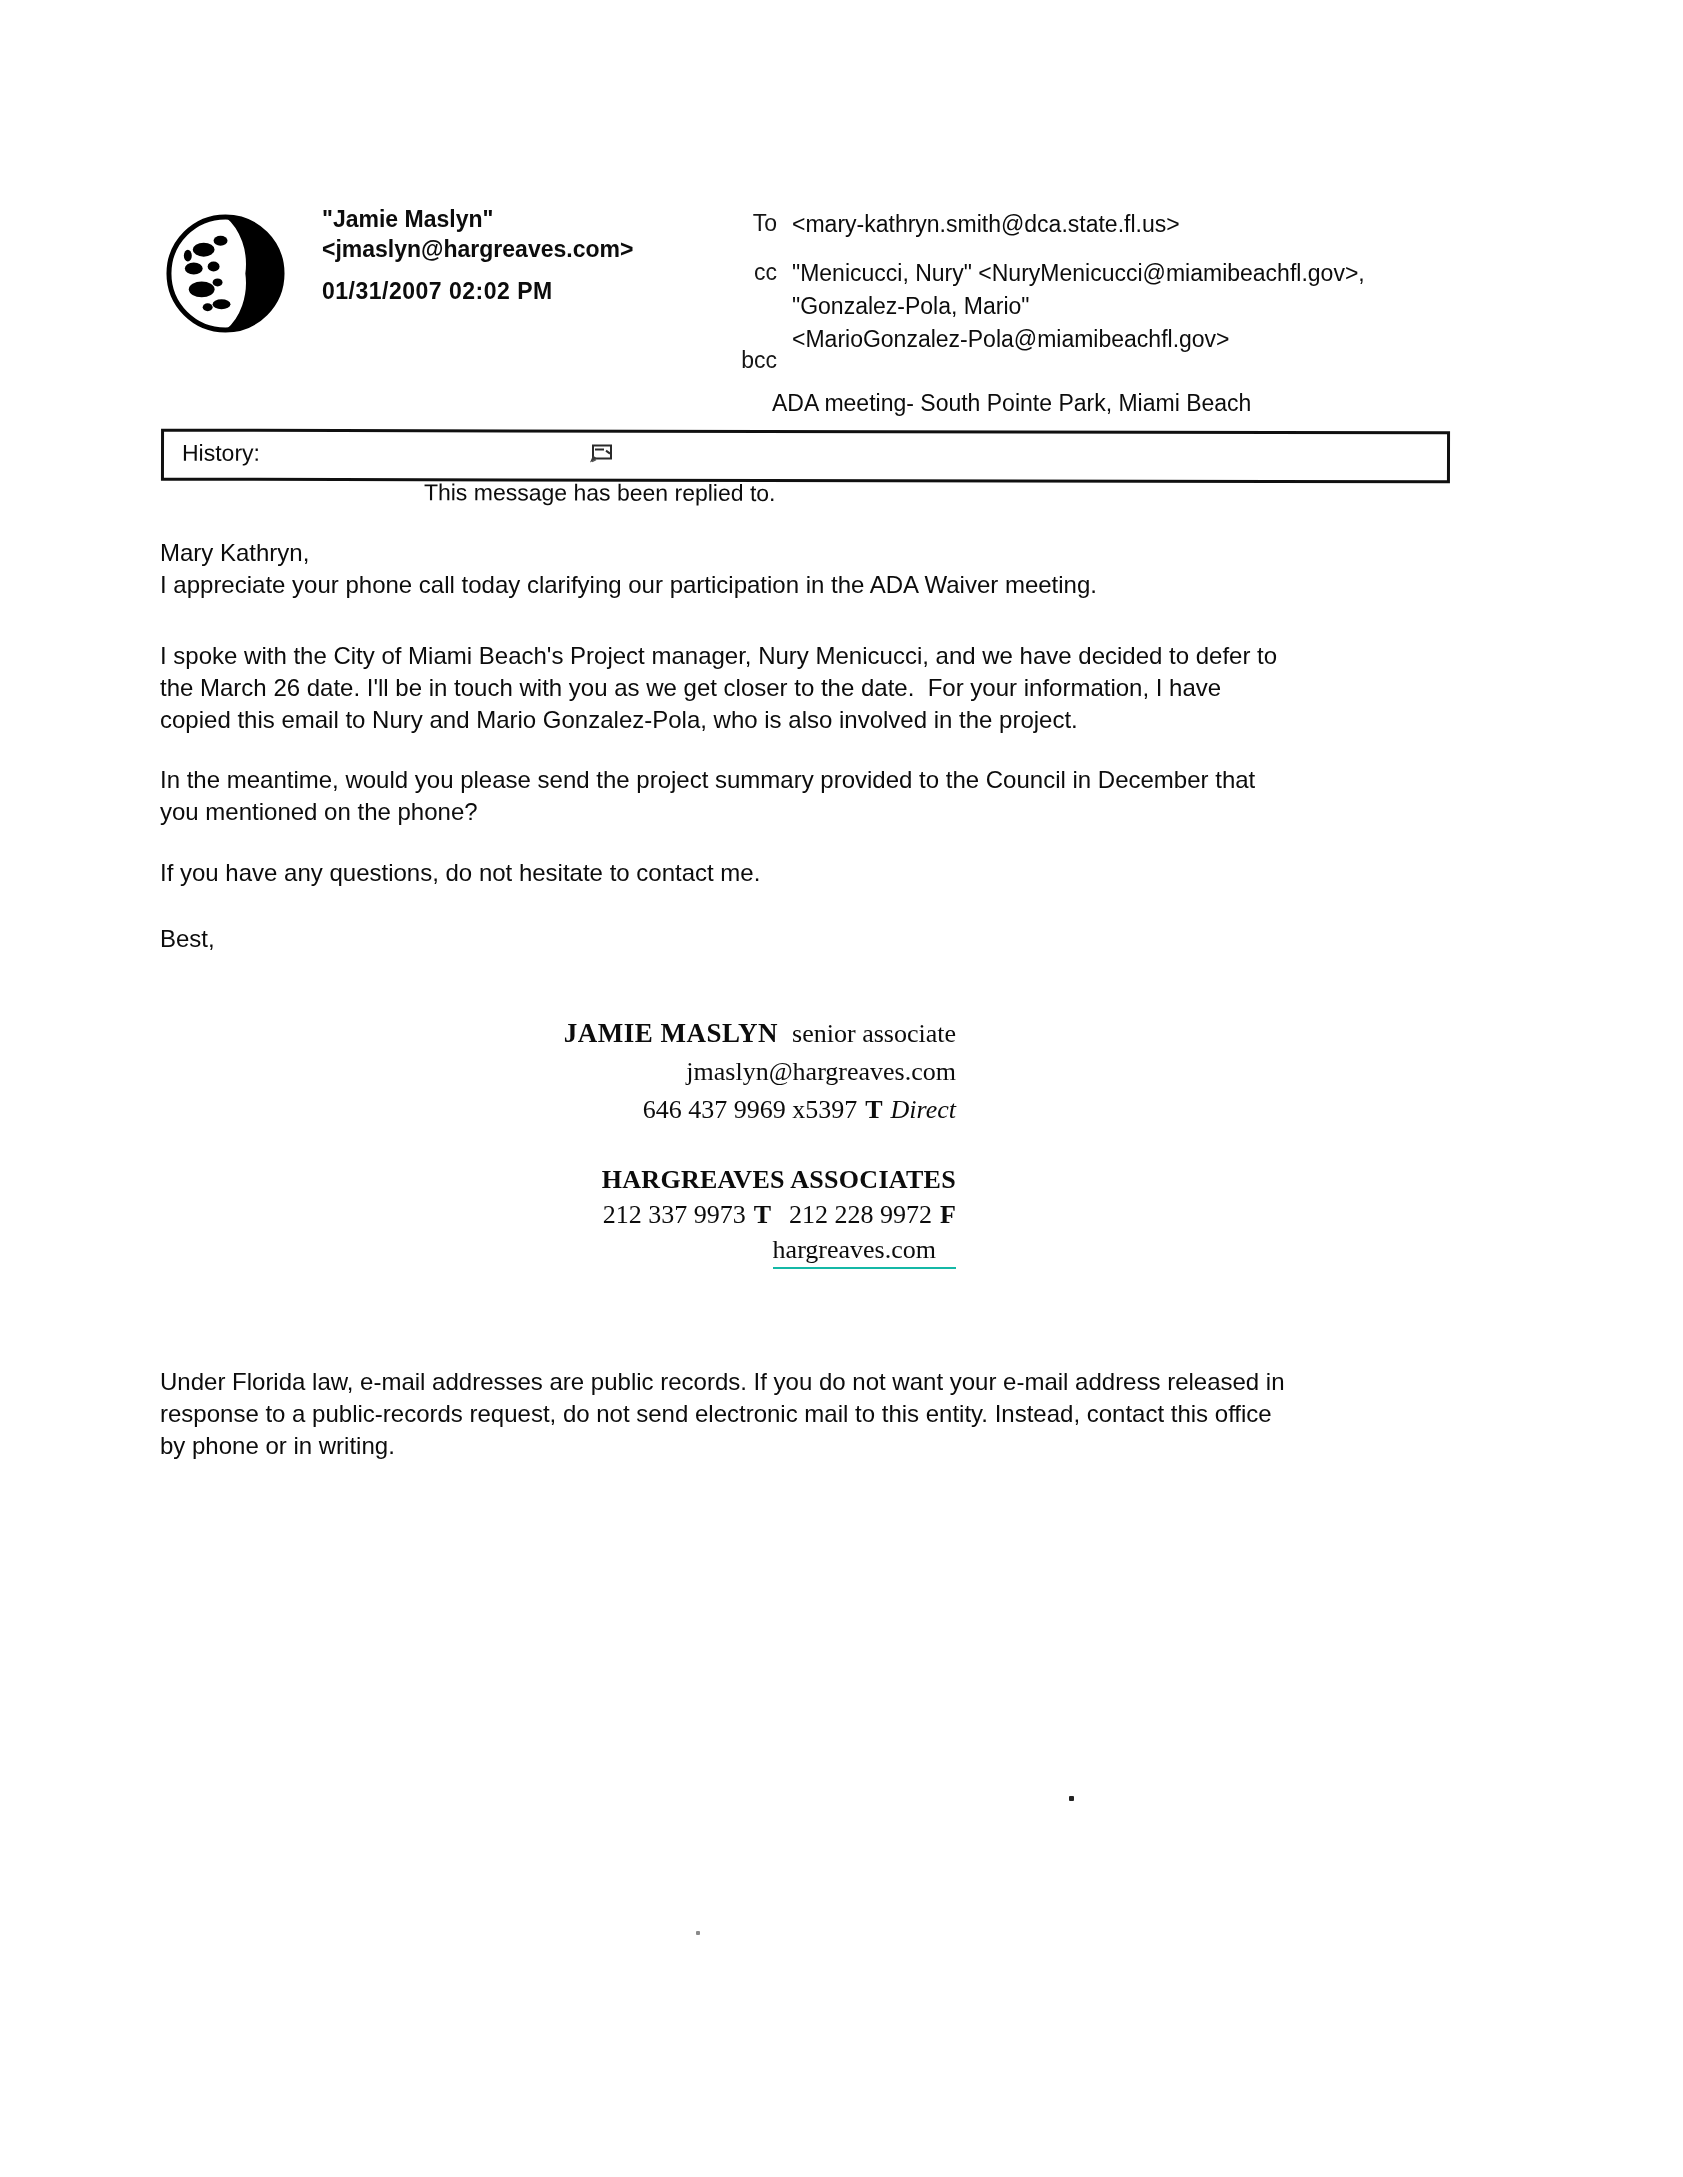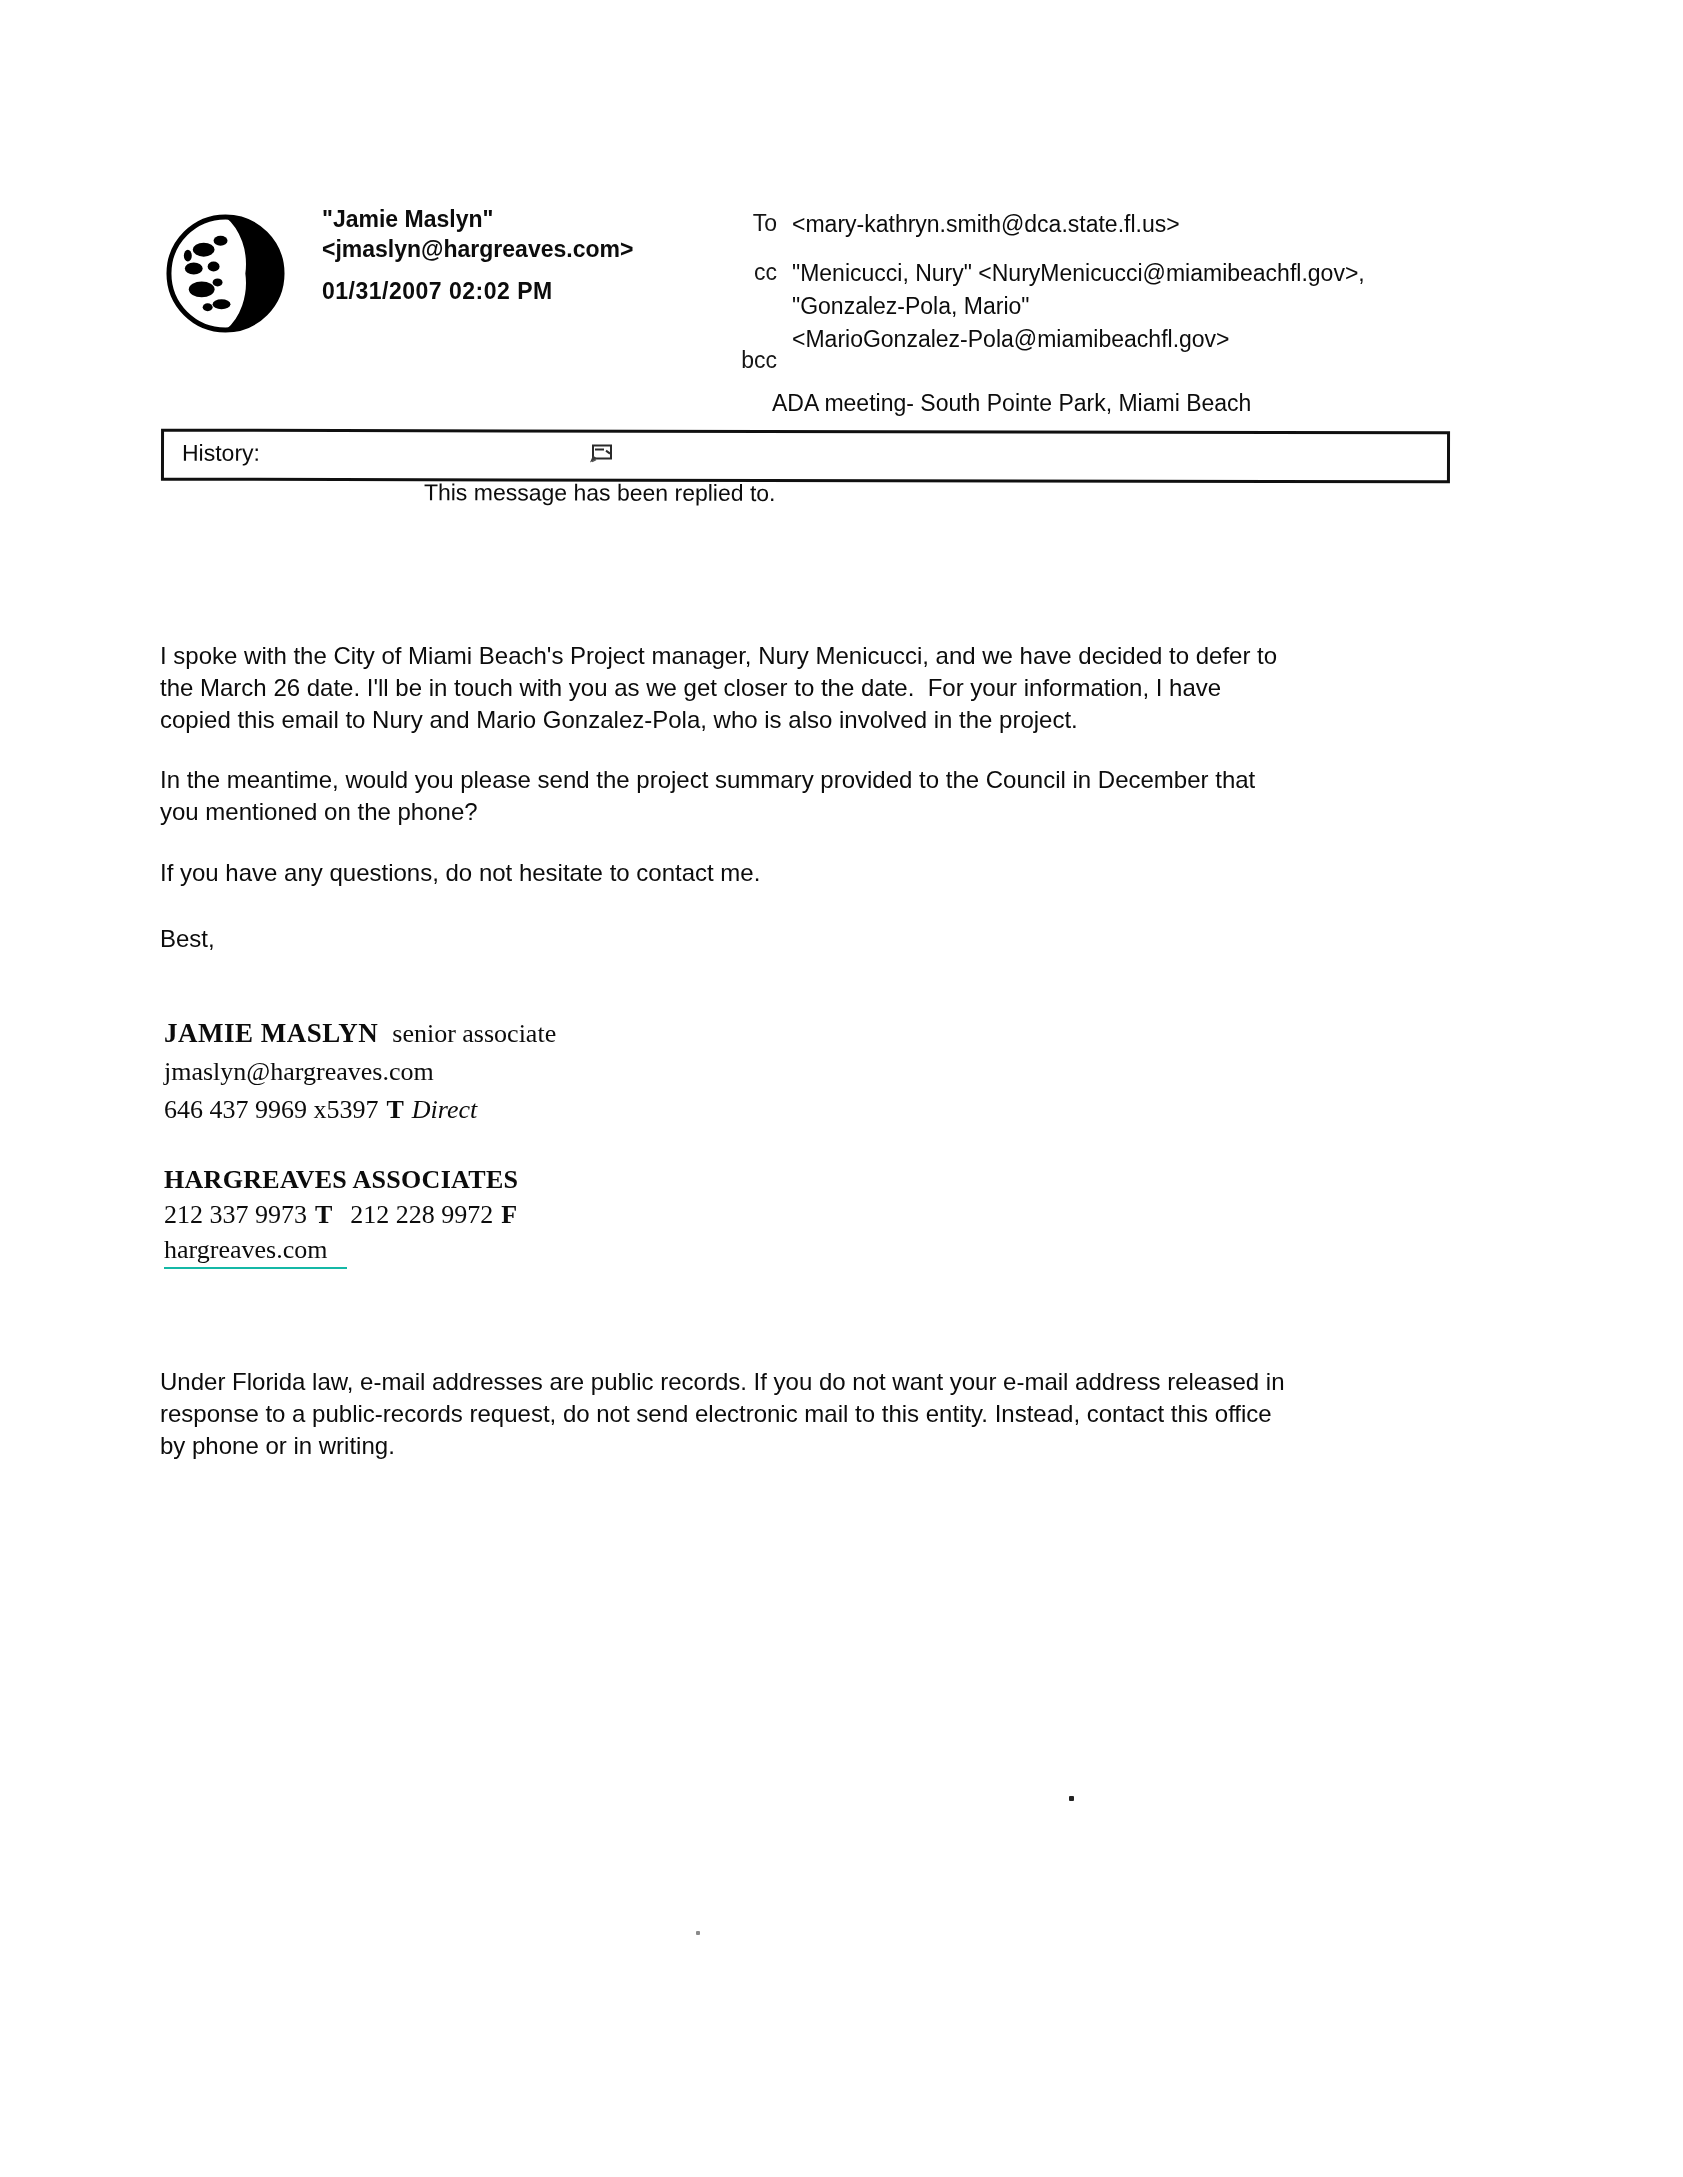--- a/index.html
+++ b/index.html
@@ -41,21 +41,21 @@
 
   
   .para{left:160px;width:1351px;font-size:24px;line-height:32px;white-space:pre-wrap;}
   .p1{top:537px;}
   .p2{top:640px;}
   .p3{top:764px;}
   .p4{top:857px;}
   .closing{top:923px;}
 
   
-  .serif{font-family:"Liberation Serif", serif;}
+  .serif{font-family:"Liberation Serif", serif;text-align:right;}
   .sig1{left:164px;top:1014px;width:792px;font-size:26px;line-height:38px;}
   .sig1 .sig-name{font-weight:bold;font-size:27px;letter-spacing:0.5px;}
   .sig1 .sig-title{margin-left:14px;}
   .b{font-weight:bold;}
   .i{font-style:italic;}
   .sp-l{margin-left:8px;}
   .sp-xl{margin-left:18px;}
   .sig2{left:164px;top:1162px;width:792px;font-size:26px;line-height:35px;}
   .sig2 .sig-company{font-weight:bold;font-size:26px;letter-spacing:0.3px;}
   .sig-website{display:inline-block;border-bottom:2px solid #14b8a6;padding-right:20px;}
@@ -116,20 +116,22 @@
           <path d="M9 8 h9" stroke="#2a2a2a" stroke-width="2" fill="none"></path>
           <path d="M20 9 l4 3" stroke="#2a2a2a" stroke-width="2" fill="none"></path>
           <path d="M11 17 l-7 4 3-7 z" fill="#3a3a3a"></path>
           <path d="M10 18 l-4 2" stroke="#555" stroke-width="1.5"></path>
         </svg>
       </span>
       <span>This message has been replied to.</span>
     </div>
   </div>
 
+  <div class="abs para p1">Mary Kathryn,
+I appreciate your phone call today clarifying our participation in the ADA Waiver meeting.</div>
   <div class="abs para p2">I spoke with the City of Miami Beach's Project manager, Nury Menicucci, and we have decided to defer to
 the March 26 date. I'll be in touch with you as we get closer to the date.  For your information, I have
 copied this email to Nury and Mario Gonzalez-Pola, who is also involved in the project.</div>
   <div class="abs para p3">In the meantime, would you please send the project summary provided to the Council in December that
 you mentioned on the phone?</div>
   <div class="abs para p4">If you have any questions, do not hesitate to contact me.</div>
   <div class="abs para closing">Best,</div>
 
   <div class="abs serif sig1">
     <div>

